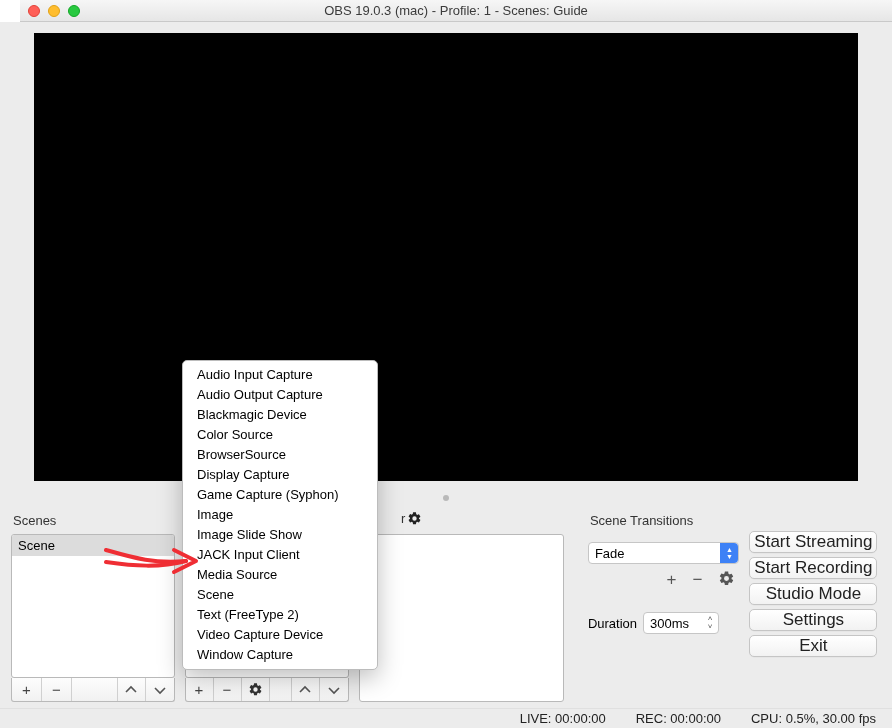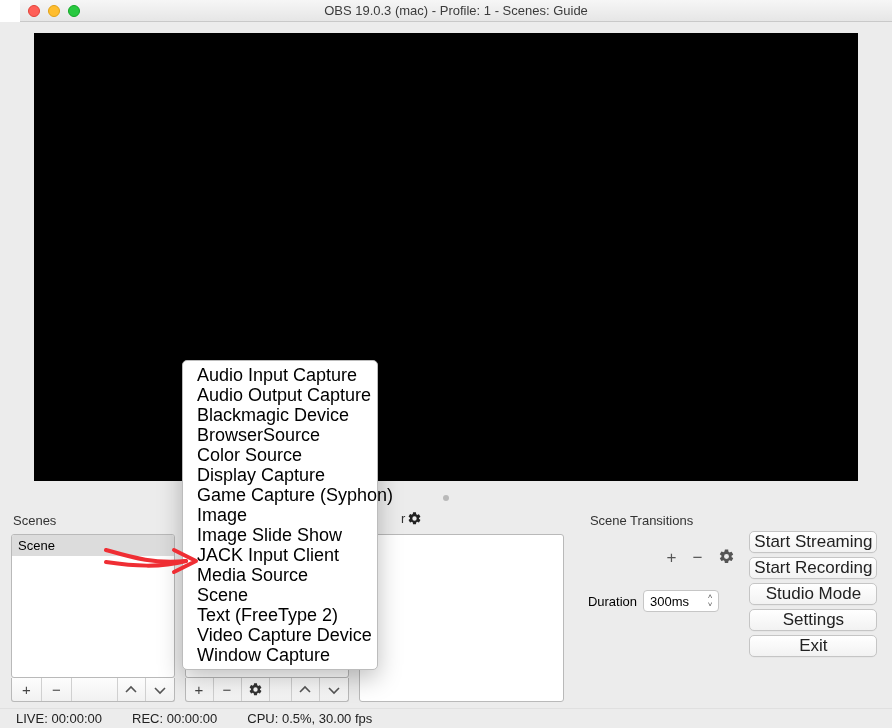--- a/index.html
+++ b/index.html
@@ -208,21 +208,21 @@
     width: 196px;
     background:#fff;
     border:1px solid #bcbcbc;
     border-radius:5px;
     box-shadow: 0 8px 24px rgba(0,0,0,0.25);
     padding: 4px 0;
     z-index:100;
   }
   .popup-item {
     padding: 1px 14px;
-    font-size:18px;
+    font-size:13px;
     line-height:18px;
     color:#000;
     white-space:nowrap;
   }
 
   
   .arrow {
     position:absolute;
     left: 104px;
     top: 662px;
@@ -230,20 +230,21 @@
     pointer-events:none;
   }
 
   
   .statusbar {
     height:20px;
     background:#ececec;
     border-top:1px solid #e0e0e0;
     display:flex;
     align-items:center;
+    justify-content:flex-end;
     gap: 30px;
     padding: 0 16px;
     font-size:13px;
     color:#222;
   }
 
   .gear-svg { width:15px; height:15px; }
 </style>
 </head>
 <body>
@@ -331,20 +332,27 @@
     </div>
 
     <div class="panel mixer-panel">
       <div class="panel-label">&nbsp;</div>
       <div class="list-box" style="height:160px;"></div>
     </div>
 
     <div class="panel trans-panel">
       <div class="panel-label">Scene Transitions</div>
       <div style="height:8px;"></div>
+      <div class="mac-select">
+        <span>Fade</span>
+        <span class="stepper-blue">
+          <span>▲</span>
+            <span>▼</span>
+        </span>
+      </div>
       <div class="trans-toolbar">
         <span class="g">+</span>
         <span class="g">−</span>
         <span>
           <svg class="gear-svg" style="width:17px;height:17px" viewBox="0 0 24 24">
               <path fill="#555" d="M19.14 12.94a7 7 0 0 0 .05-.94 7 7 0 0 0-.05-.94l2.03-1.58a.5.5 0 0 0 .12-.64l-1.92-3.32a.5.5 0 0 0-.6-.22l-2.39.96a7 7 0 0 0-1.62-.94l-.36-2.54A.5.5 0 0 0 13.9 2h-3.8a.5.5 0 0 0-.5.42l-.36 2.54c-.58.24-1.12.55-1.62.94l-2.39-.96a.5.5 0 0 0-.6.22L2.71 8.48a.5.5 0 0 0 .12.64l2.03 1.58a7 7 0 0 0 0 1.88l-2.03 1.58a.5.5 0 0 0-.12.64l1.92 3.32c.13.22.4.31.6.22l2.39-.96c.5.39 1.04.7 1.62.94l.36 2.54c.04.24.25.42.5.42h3.8c.25 0 .46-.18.5-.42l.36-2.54c.58-.24 1.12-.55 1.62-.94l2.39.96c.2.09.47 0 .6-.22l1.92-3.32a.5.5 0 0 0-.12-.64l-2.03-1.58zM12 15.5A3.5 3.5 0 1 1 15.5 12 3.5 3.5 0 0 1 12 15.5z"></path>
             </svg>
         </span>
       </div>
       <div class="duration-row">
@@ -373,22 +381,22 @@
 <div class="statusbar">
   <span>LIVE: 00:00:00</span>
   <span>REC: 00:00:00</span>
   <span>CPU: 0.5%, 30.00 fps</span>
 </div>
 
 <div class="popup" style="top:360px;">
   <div class="popup-item">Audio Input Capture</div>
   <div class="popup-item">Audio Output Capture</div>
   <div class="popup-item">Blackmagic Device</div>
+  <div class="popup-item">Color Source</div>
   <div class="popup-item">BrowserSource</div>
-  <div class="popup-item">Color Source</div>
   <div class="popup-item">Display Capture</div>
   <div class="popup-item">Game Capture (Syphon)</div>
   <div class="popup-item">Image</div>
   <div class="popup-item">Image Slide Show</div>
   <div class="popup-item">JACK Input Client</div>
   <div class="popup-item">Media Source</div>
   <div class="popup-item">Scene</div>
   <div class="popup-item">Text (FreeType 2)</div>
   <div class="popup-item">Video Capture Device</div>
   <div class="popup-item">Window Capture</div>

